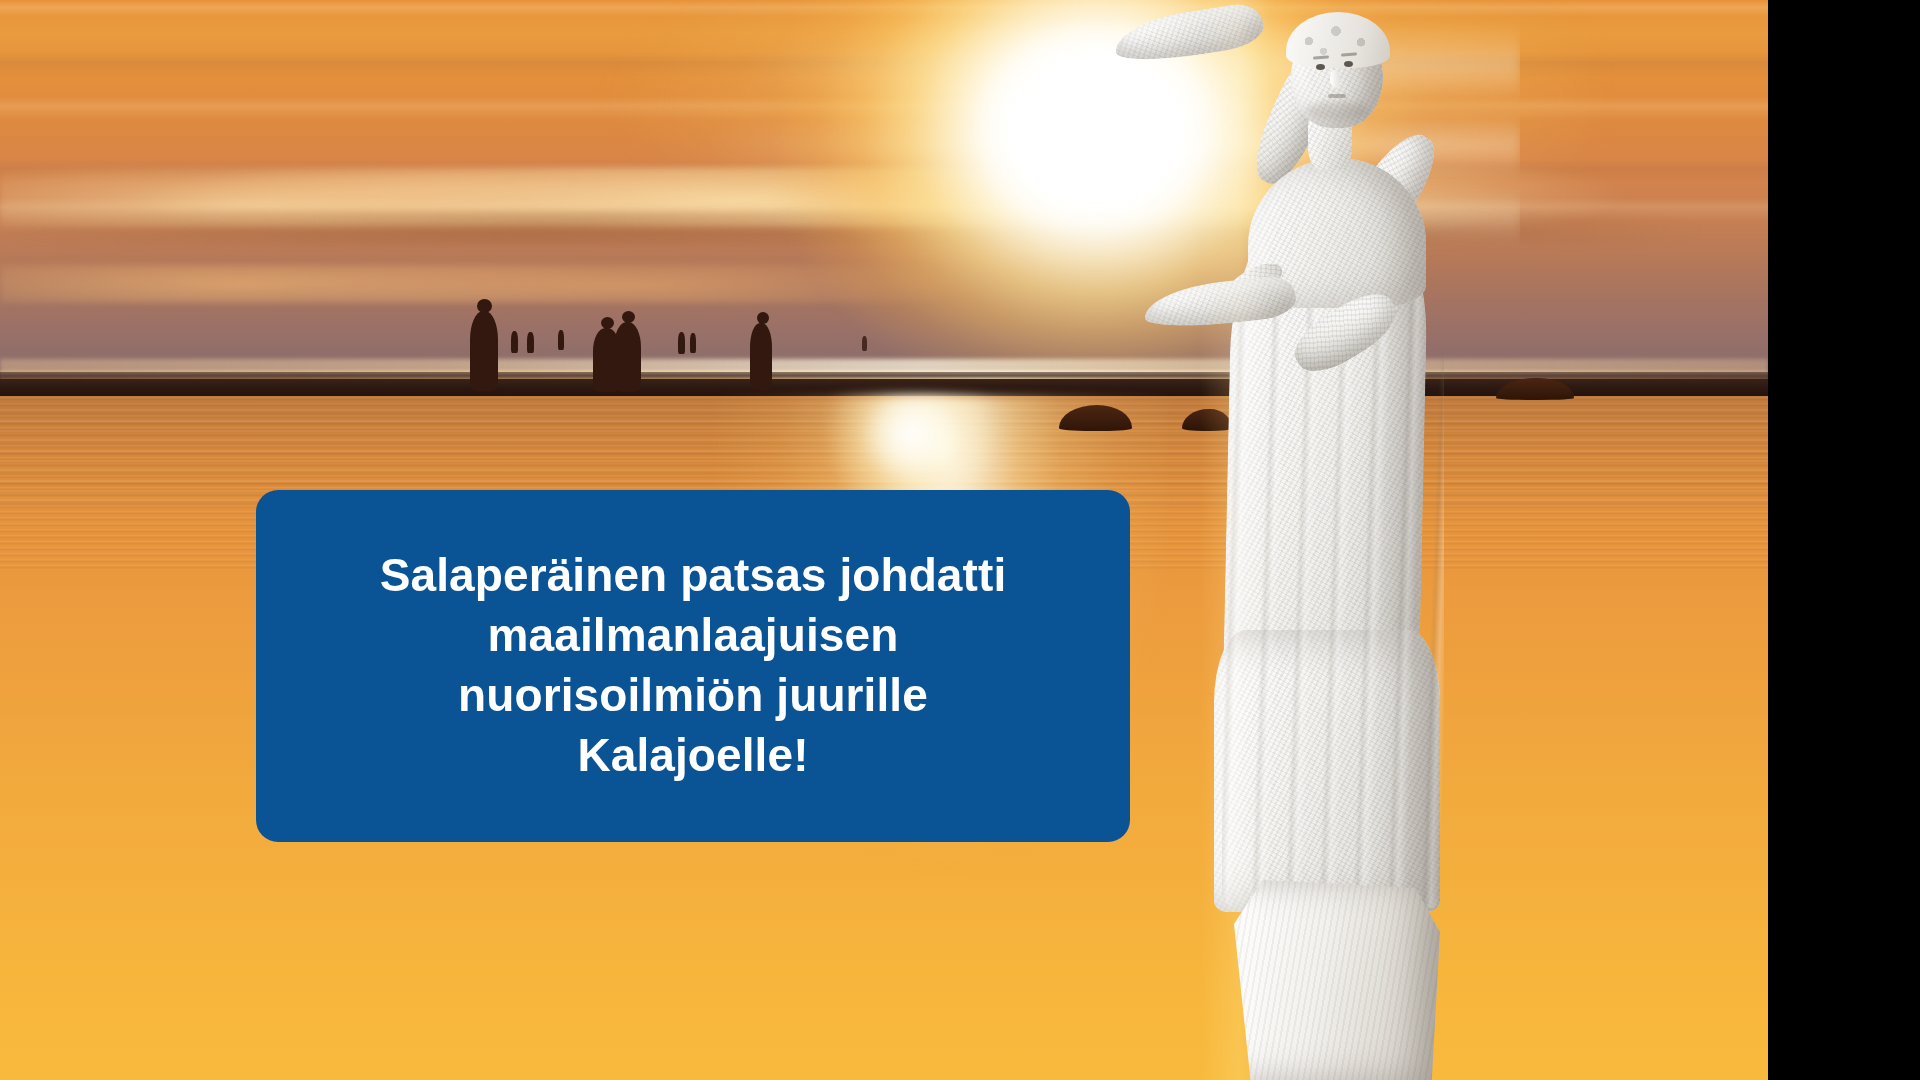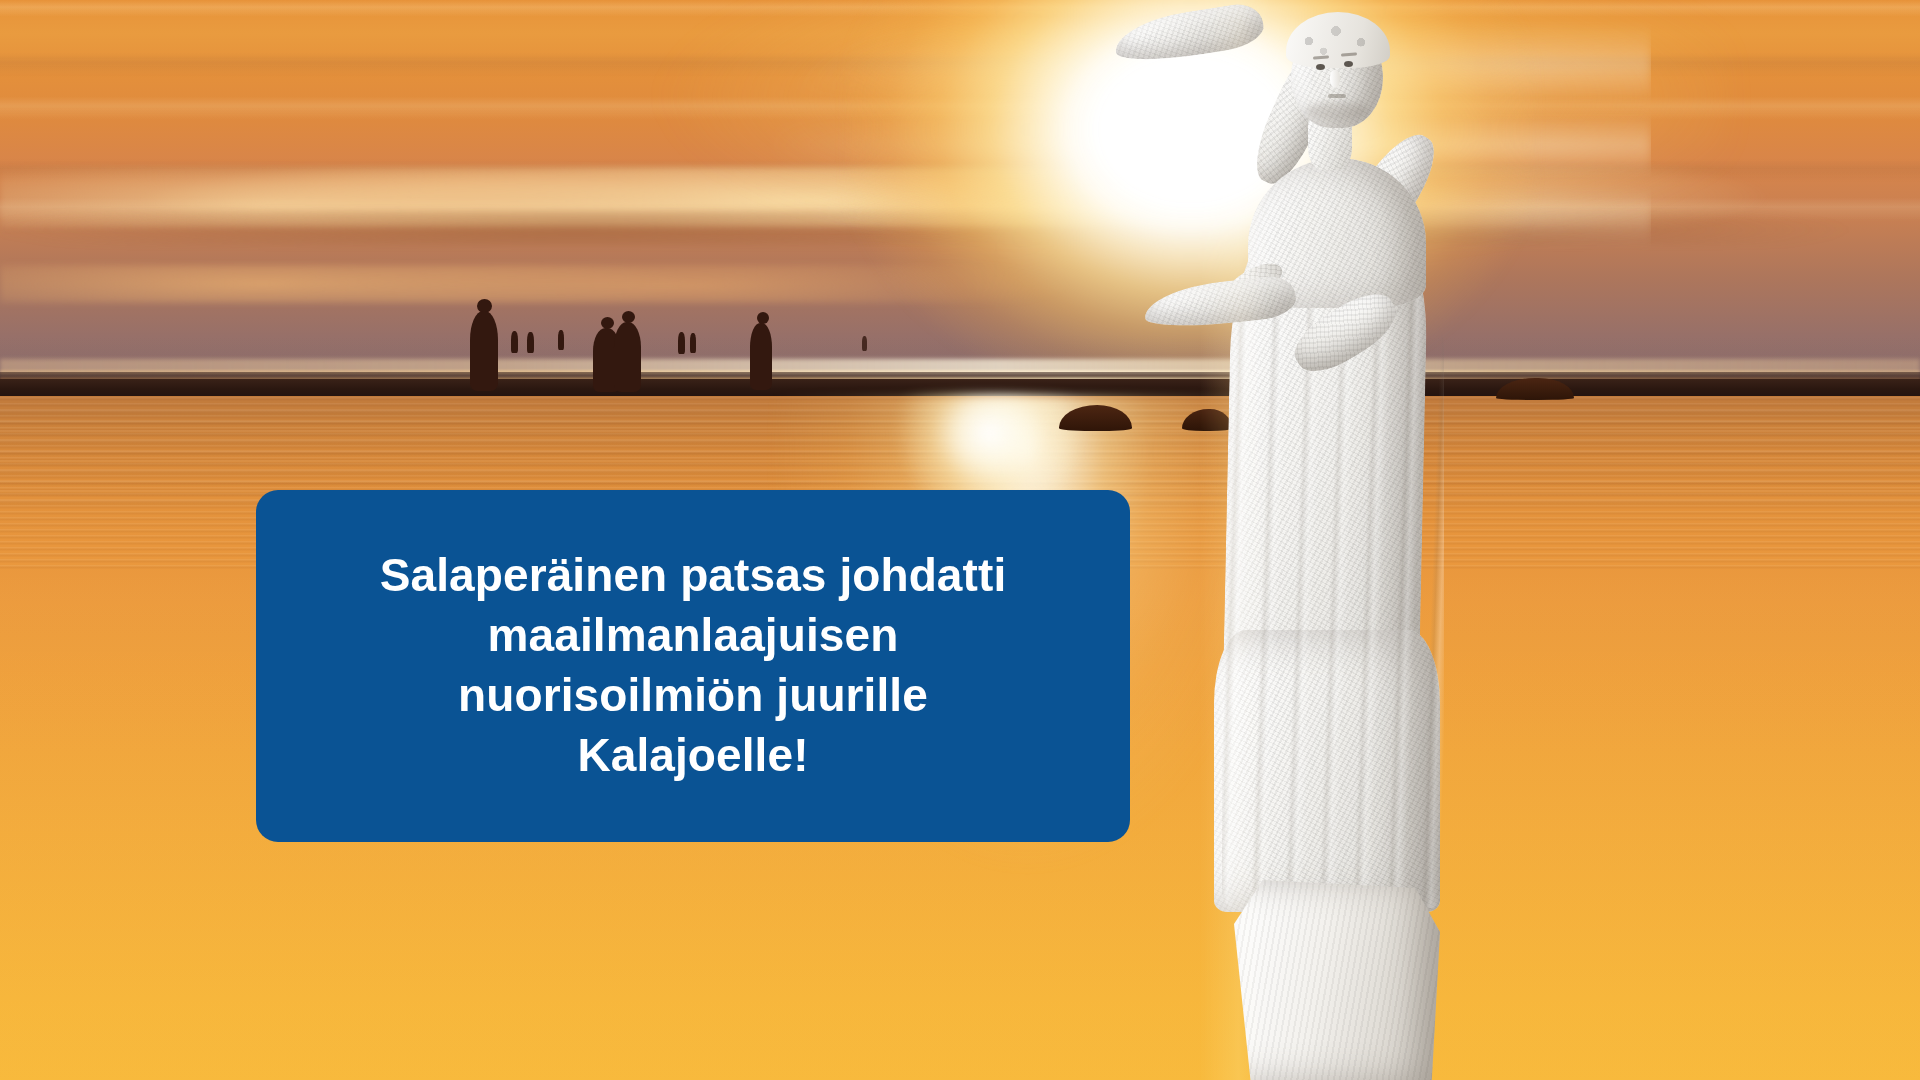--- a/index.html
+++ b/index.html
@@ -5,21 +5,21 @@
 <style>
   * { margin:0; padding:0; box-sizing:border-box; }
   html,body{
     width:1920px; height:1080px; overflow:hidden;
     background:#000;
     font-family:"Liberation Sans","DejaVu Sans",sans-serif;
   }
 
   .stage{
     position:relative;
-    width:1920px; height:1080px;
+    width:1768px; height:1080px;
     overflow:hidden;
   }
 
   
   .photo{
     position:absolute; inset:0;
     overflow:hidden;
   }
 
   

